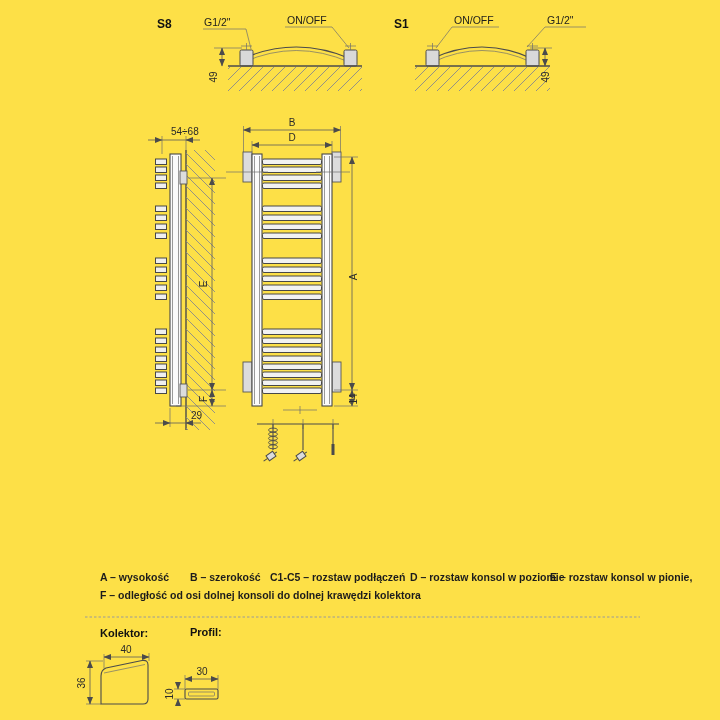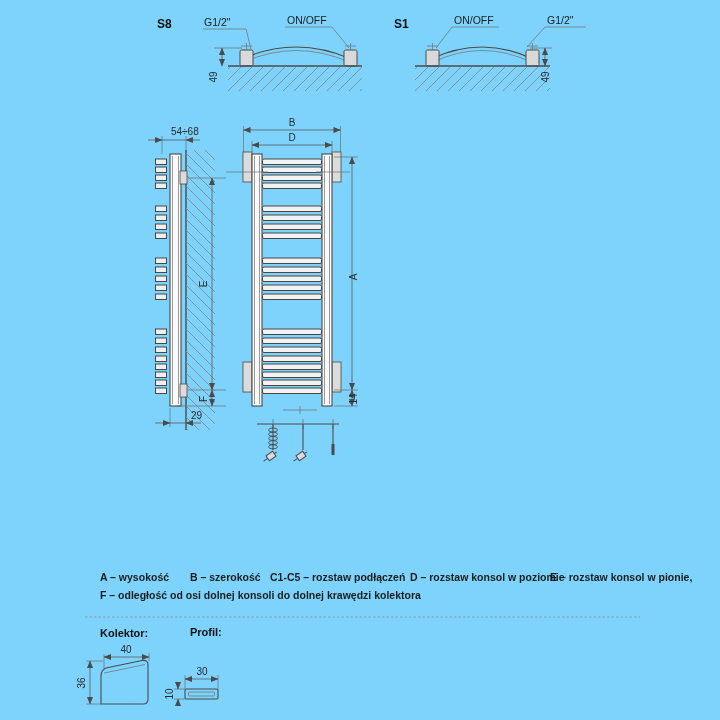--- a/index.html
+++ b/index.html
@@ -1,16 +1,16 @@
 <!DOCTYPE html>
 <html><head>
 <meta charset="utf-8">
 <style>
   html,body{margin:0;padding:0;background:#fdfdfd;}
-  .page{position:relative;width:720px;height:720px;background:#7dd3fc;overflow:hidden;
+  .page{position:relative;width:720px;height:720px;background:#fde047;overflow:hidden;
         font-family:"Liberation Sans",sans-serif;}
   svg{position:absolute;left:0;top:0;}
   .ln{stroke:#4b4b4b;stroke-width:1.1;fill:none;}
   .thin{stroke:#6e6e6e;stroke-width:0.7;fill:none;}
   .dim{stroke:#5a5a5a;stroke-width:0.8;fill:none;}
   .cap{stroke:#4b4b4b;stroke-width:1.4;fill:none;}
   .t{font-family:"Liberation Sans",sans-serif;fill:#222;font-size:10px;}
   .t-dim{font-size:10px;fill:#2a2a2a;}
   .t-title{font-size:12px;font-weight:bold;fill:#111;}
   .t-label{font-size:10.5px;fill:#1c1c1c;}

